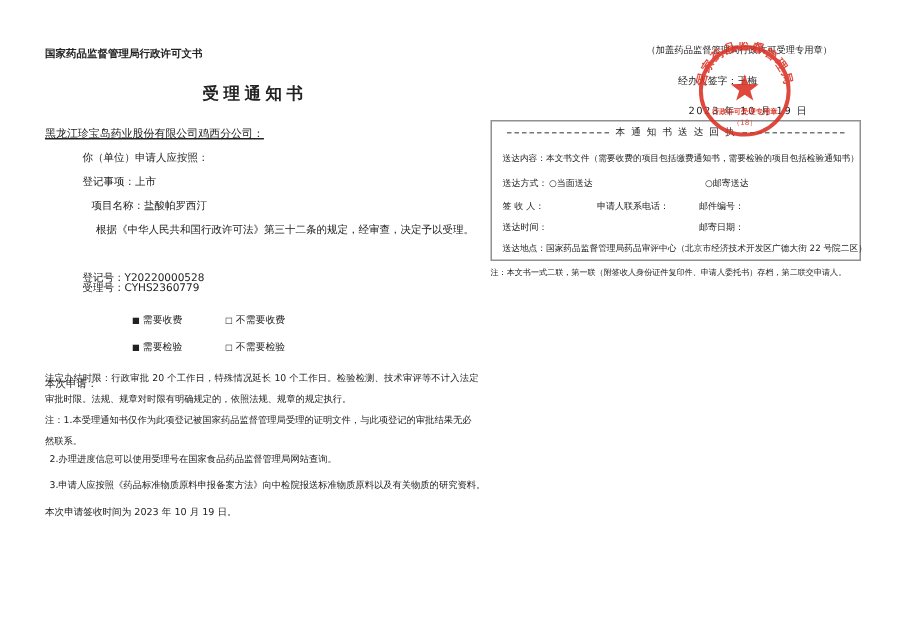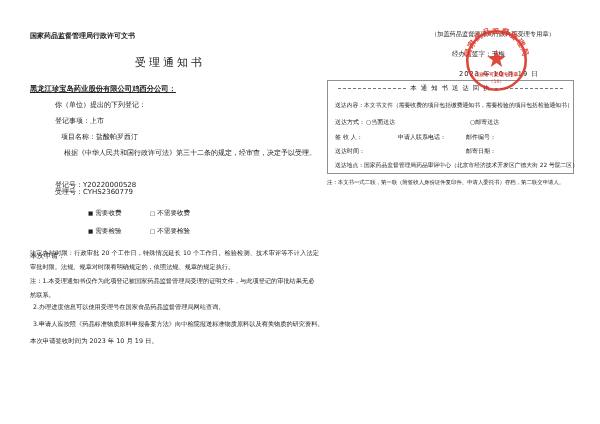--- a/index.html
+++ b/index.html
@@ -2,22 +2,22 @@
 <html><head>
 <meta charset="utf-8">
 <style>
   html,body{margin:0;padding:0;background:#ffffff;}
   .page{
     position:relative;width:600px;height:424px;background:#ffffff;overflow:hidden;
     font-family:"DejaVu Sans","Liberation Sans",sans-serif;color:#222;
   }
   .txt{position:absolute;font-size:7px;color:#222;line-height:1.2;}
   .t-doctype{top:32px;left:30px;font-weight:bold;font-size:7px;}
-  .t-title{top:56px;left:30px;width:280px;text-align:center;font-size:11px;font-weight:normal;letter-spacing:3px;}
-  .t-recipient{top:85px;left:30px;font-size:7.3px;font-weight:bold;text-decoration:underline;text-align:right;}
+  .t-title{top:56px;left:30px;width:280px;text-align:center;font-size:11px;font-weight:bold;letter-spacing:3px;}
+  .t-recipient{top:85px;left:30px;font-size:7.3px;font-weight:normal;text-decoration:underline;text-align:right;}
   .t-intro{top:101px;left:55px;}
   .t-regitem{top:117px;left:55px;}
   .t-project{top:133px;left:61px;}
   .t-legal{top:149px;left:36px;white-space:nowrap;padding-left:28px;}
   .t-accno{top:164px;left:55px;margin-top:24px;}
   .t-regno{top:181px;left:55px;}
   .t-applylabel{top:209px;left:30px;margin-top:43px;}
   .opt{position:absolute;font-size:6.6px;color:#222;}
   .opt .mk{font-size:5.5px;margin-right:2px;position:relative;top:-0.5px;}
   .o-fee-yes{top:209px;left:88px;}
@@ -58,21 +58,21 @@
   .stamp text{font-family:"DejaVu Sans","Liberation Sans",sans-serif;}
 </style>
 </head>
 <body>
 
 <div class="page">
 
   <div class="txt t-doctype">国家药品监督管理局行政许可文书</div>
   <div class="txt t-title">受理通知书</div>
   <div class="txt t-recipient">黑龙江珍宝岛药业股份有限公司鸡西分公司：</div>
-  <div class="txt t-intro">你（单位）提出的下列登记：</div>
+  <div class="txt t-intro">你（单位）申请人应按照：</div>
   <div class="txt t-regitem">登记事项：上市</div>
   <div class="txt t-project">项目名称：盐酸帕罗西汀</div>
   <div class="txt t-legal">根据《中华人民共和国行政许可法》第三十二条的规定，经审查，决定予以受理。</div>
   <div class="txt t-accno">受理号：CYHS2360779</div>
   <div class="txt t-regno">登记号：Y20220000528</div>
 
   <div class="txt t-applylabel">本次申请：</div>
   <div class="opt o-fee-yes">
     <span class="mk">■</span><span>需要收费</span>
   </div>

